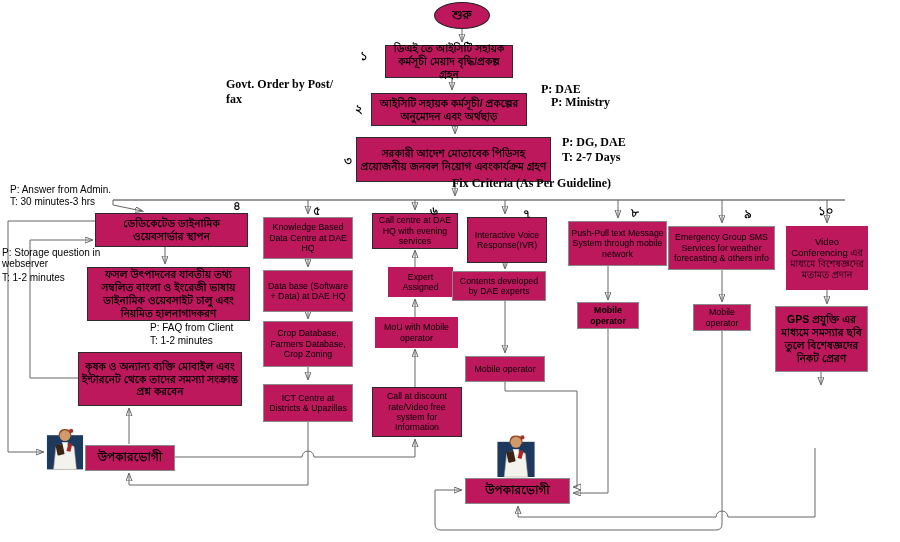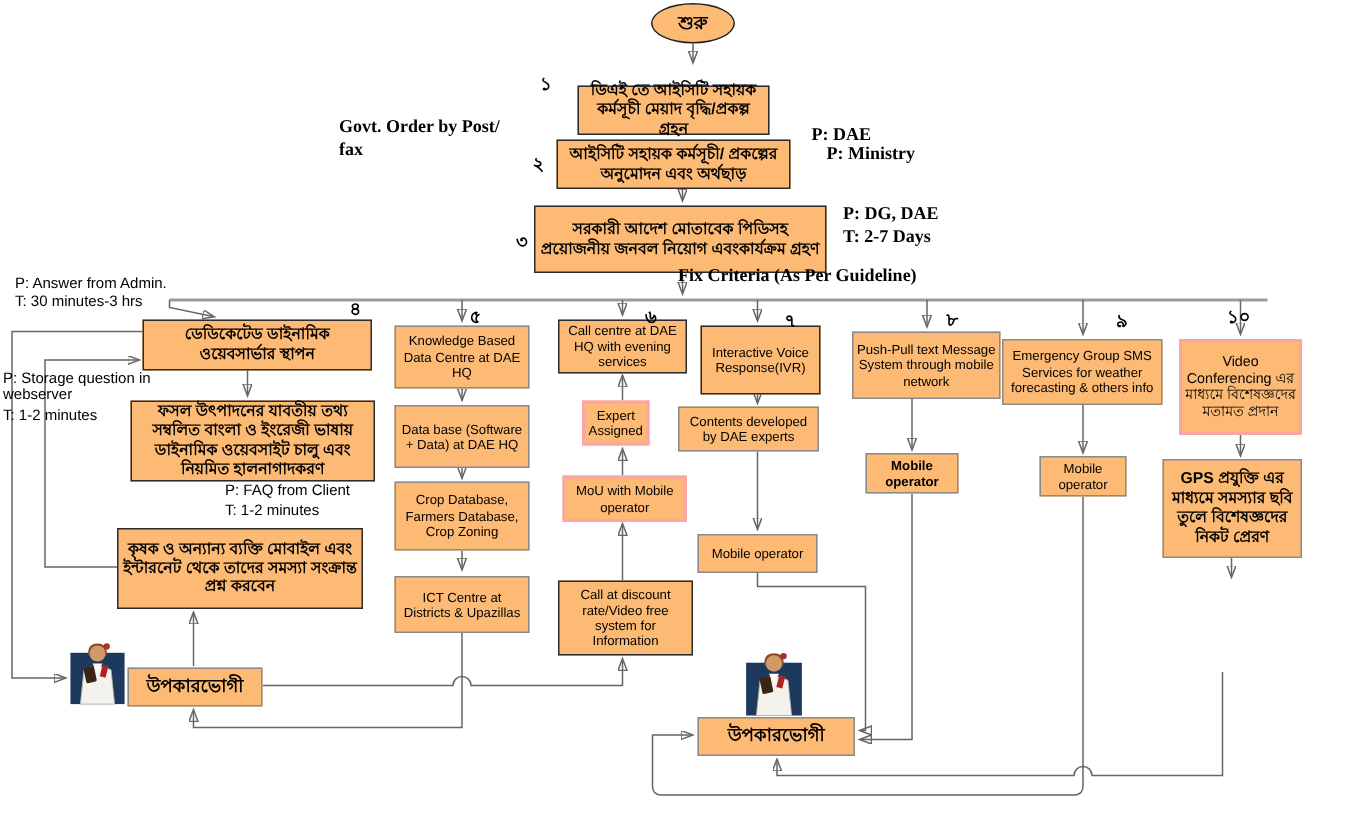--- a/index.html
+++ b/index.html
@@ -4,26 +4,26 @@
 <style>
   * { margin:0; padding:0; box-sizing:border-box; }
   html,body { background:#fff; }
   body { width:900px; height:542px; position:relative; overflow:hidden;
          font-family:"Liberation Sans", sans-serif; color:#000; }
   .stage { position:absolute; left:0; top:0; width:900px; height:542px; }
   svg.wires { position:absolute; left:0; top:0; z-index:1; }
   svg.wires path { fill:none; stroke:#666; stroke-width:1; }
   svg.wires path.fan { stroke:#9a9a9a; stroke-width:2; }
   svg.wires path.a { marker-end:url(#ah); }
-  .box { position:absolute; background:#fdba74; border:1px solid #666;
+  .box { position:absolute; background:#be185d; border:1px solid #666;
          display:flex; align-items:center; justify-content:center;
          text-align:center; z-index:2; padding:1px 2px; }
   .bdark { border-color:#2b2b2b; }
   .bgray { border-color:#8a8a8a; }
-  .bthick { border:2px solid #fca5a5; }
+  .bthick { border:2px solid #be185d; }
   .bn { font-weight:bold; font-size:10.5px; line-height:1.22; }
   .bn-lg { font-weight:bold; font-size:12px; }
   .en { font-size:8.8px; line-height:1.18; }
   .en-b { font-size:8.8px; line-height:1.18; font-weight:bold; }
   .oval { border-radius:50%; border:1.4px solid #222; }
   .num { position:absolute; z-index:3; font-weight:bold; font-size:12px; }
   .note-serif { position:absolute; z-index:3; font-family:"Liberation Serif", serif;
                 font-weight:bold; font-size:12px; white-space:nowrap; }
   .note-serif.wrap { white-space:normal; }
   .note-sans { position:absolute; z-index:3; font-size:10px; white-space:nowrap; }
@@ -81,21 +81,21 @@
     <path class="a" d="M722,270 V301"></path>
     <path class="a" d="M722,331 V524 Q722,530 716,530 H441 Q435,530 435,524 V490 H461"></path>
 
     <path class="a" d="M827,290 V303"></path>
     <path class="a" d="M821,372 V384"></path>
     <path class="a" d="M815,448 V517 H728 A6,6 0 0 0 716,517 H518 V507"></path>
   </svg>
 
   <div class="box oval bn-lg" style="left:434px;top:2px;width:56px;height:27px;">শুরু</div>
 
-  <div class="box bdark bn" style="left:385px;top:45px;width:128px;height:33px;margin-top:12px;">ডিএই তে আইসিটি সহায়ক কর্মসূচী মেয়াদ বৃদ্ধি/প্রকল্প গ্রহন</div>
+  <div class="box bdark bn" style="left:385px;top:45px;width:128px;height:33px;">ডিএই তে আইসিটি সহায়ক কর্মসূচী মেয়াদ বৃদ্ধি/প্রকল্প গ্রহন</div>
   <div class="num" style="left:360px;top:47px;">১</div>
   <div class="note-serif" style="left:541px;top:46px;margin-top:36px;">P: DAE</div>
 
   <div class="box bdark bn" style="left:371px;top:93px;width:156px;height:33px;">আইসিটি সহায়ক কর্মসূচী/ প্রকল্পের অনুমোদন এবং অর্থছাড়</div>
   <div class="num" style="left:355px;top:100px;">২</div>
   <div class="note-serif" style="left:551px;top:95px;">P: Ministry</div>
   <div class="note-serif wrap" style="left:226px;top:77px;width:120px;">Govt. Order by Post/ fax</div>
 
   <div class="box bdark bn" style="left:356px;top:137px;width:195px;height:45px;">সরকারী আদেশ মোতাবেক পিডিসহ প্রয়োজনীয় জনবল নিয়োগ এবংকার্যক্রম গ্রহণ</div>
   <div class="num" style="left:344px;top:152px;">৩</div>
@@ -120,21 +120,21 @@
   <div class="note-sans" style="left:150px;top:322px;">P: FAQ from Client</div>
   <div class="note-sans" style="left:150px;top:335px;">T: 1-2 minutes</div>
   <div class="box bdark bn" style="left:78px;top:352px;width:164px;height:54px;">কৃষক ও অন্যান্য ব্যক্তি মোবাইল এবং ইন্টারনেট থেকে তাদের সমস্যা সংক্রান্ত প্রশ্ন করবেন</div>
 
   <div class="box bgray en" style="left:263px;top:217px;width:90px;height:42px;">Knowledge Based Data Centre at DAE HQ</div>
   <div class="box bgray en" style="left:263px;top:270px;width:90px;height:42px;">Data base (Software + Data)  at DAE HQ</div>
   <div class="box bgray en" style="left:263px;top:321px;width:90px;height:46px;">Crop Database, Farmers Database, Crop Zoning</div>
   <div class="box bgray en" style="left:263px;top:384px;width:90px;height:38px;">ICT Centre at Districts &amp; Upazillas</div>
 
   <div class="box bdark en" style="left:372px;top:213px;width:86px;height:36px;">Call centre at DAE HQ with evening services</div>
-  <div class="box bthick en" style="left:388px;top:267px;width:45px;height:30px;">Expert Assigned</div>
+  <div class="box bthick en" style="left:388px;top:267px;width:65px;height:30px;">Expert Assigned</div>
   <div class="box bthick en" style="left:375px;top:317px;width:83px;height:31px;">MoU with Mobile operator</div>
   <div class="box bdark en" style="left:372px;top:387px;width:90px;height:50px;">Call at discount rate/Video free system for Information</div>
 
   <div class="box bdark en" style="left:467px;top:217px;width:80px;height:46px;">Interactive Voice Response(IVR)</div>
   <div class="box bgray en" style="left:452px;top:271px;width:94px;height:30px;">Contents developed by DAE experts</div>
   <div class="box bgray en" style="left:465px;top:356px;width:80px;height:26px;">Mobile operator</div>
 
   <div class="box bgray en" style="left:568px;top:221px;width:99px;height:45px;">Push-Pull text Message System through  mobile network</div>
   <div class="box bgray en-b" style="left:577px;top:302px;width:62px;height:27px;">Mobile operator</div>
 

